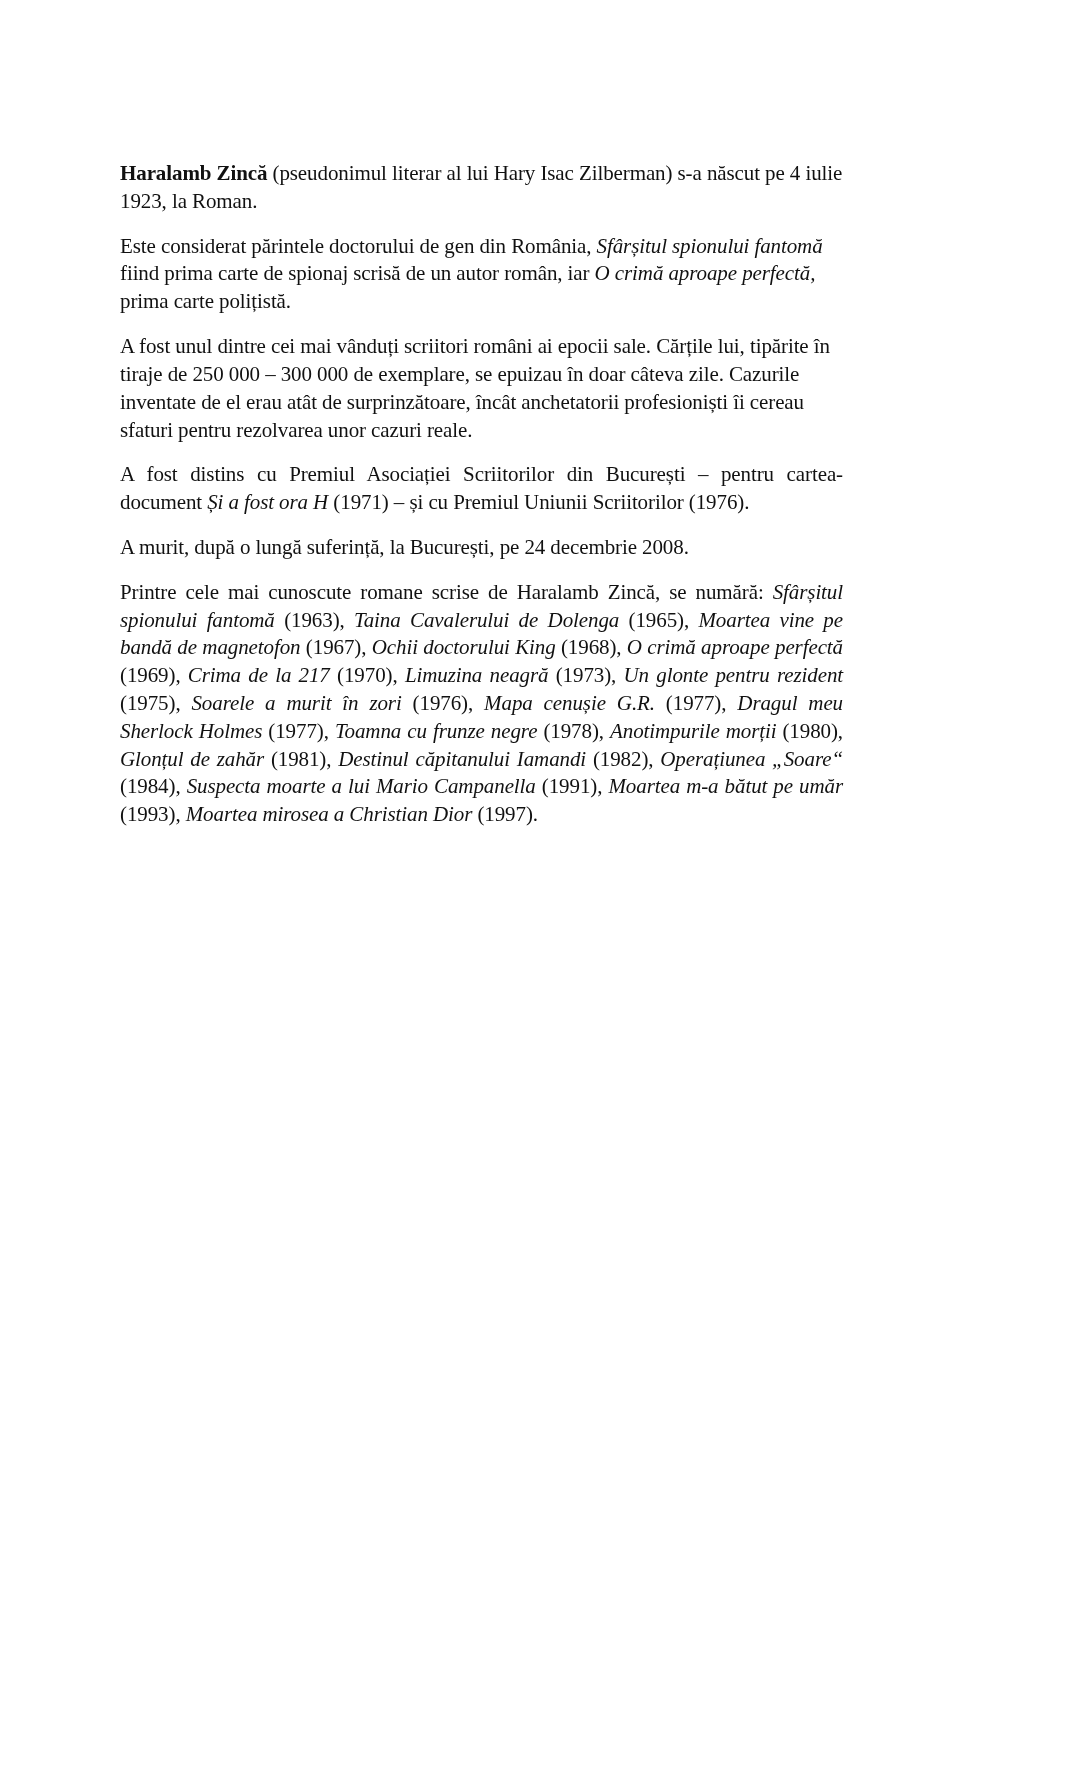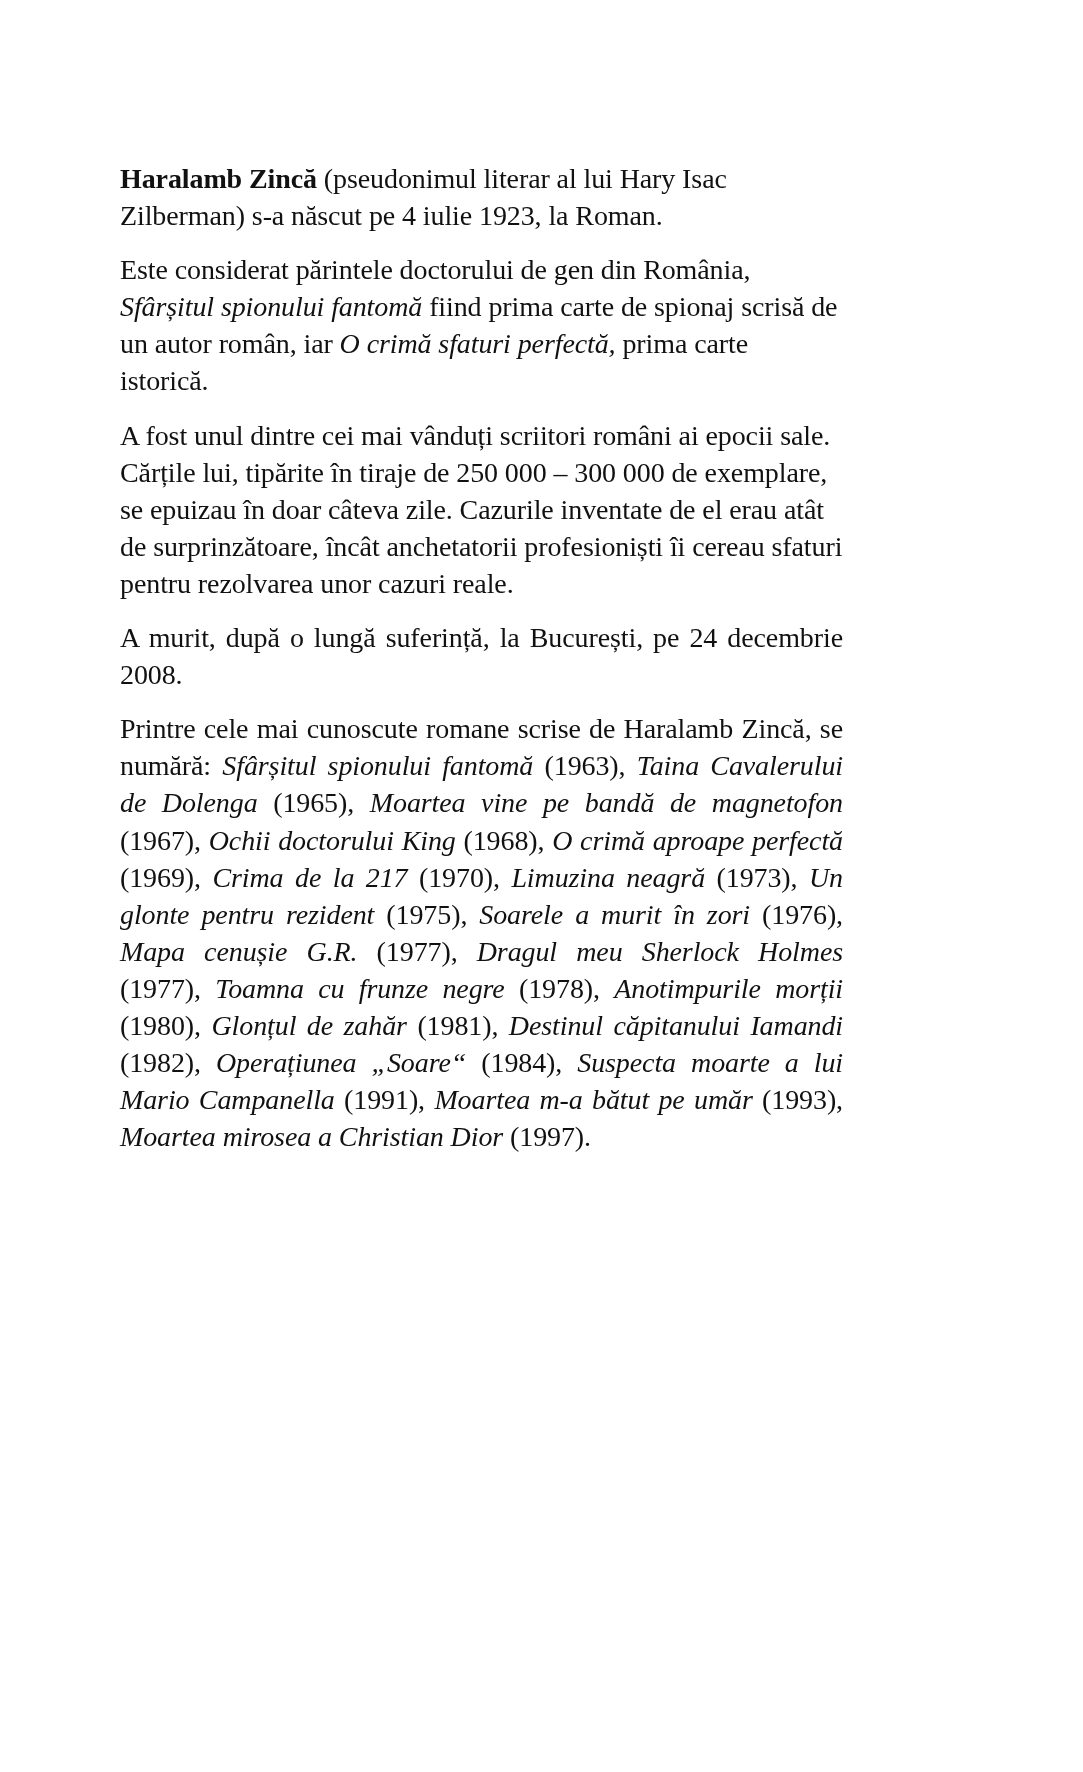--- a/index.html
+++ b/index.html
@@ -27,21 +27,21 @@
 
   .text-column {
     position: absolute;
     left: 120px;
     top: 160px;
     width: 723px;
   }
 
   p.para {
     margin: 0 0 17px 0;
-    font-size: 28px;
+    font-size: 21px;
     line-height: 1.325;
     text-align: justify;
     text-justify: inter-word;
     hyphens: none;
     letter-spacing: -0.1px;
   }
 
   p.para.last {
     margin-bottom: 0;
   }
@@ -59,18 +59,19 @@
     font-style: italic;
   }
 </style>
 </head>
 <body>
 
 <div class="page">
   <div class="text-column" id="text-column">
 
   <p class="para ragged"><b class="lead-name">Haralamb Zincă</b><span> (pseudonimul literar al lui Hary Isac Zilberman) s-a născut pe 4 iulie 1923, la Roman.</span></p>
-      <p class="para ragged"><span>Este considerat părintele doctorului de gen din România, </span><i class="title">Sfârșitul spionului fantomă</i><span> fiind prima carte de spionaj scrisă de un autor român, iar </span><i class="title">O crimă sfaturi perfectă,</i><span> prima carte istorică.</span></p>
+      <p class="para ragged"><span>Este considerat părintele doctorului de gen din România, </span><i class="title">Sfârșitul spionului fantomă</i><span> fiind prima carte de spionaj scrisă de un autor român, iar </span><i class="title">O crimă aproape perfectă,</i><span> prima carte polițistă.</span></p>
       <p class="para ragged"><span>A fost unul dintre cei mai vânduți scriitori români ai epocii sale. Cărțile lui, tipărite în tiraje de 250 000 – 300 000 de exemplare, se epuizau în doar câteva zile. Cazurile inventate de el erau atât de surprinzătoare, încât anchetatorii profesioniști îi cereau sfaturi pentru rezolvarea unor cazuri reale.</span></p>
+      <p class="para"><span>A fost distins cu Premiul Asociației Scriitorilor din București – pentru cartea-document </span><i class="title">Și a fost ora H</i><span> (1971) – și cu Premiul Uniunii Scriitorilor (1976).</span></p>
       <p class="para"><span>A murit, după o lungă suferință, la București, pe 24 decembrie 2008.</span></p>
       <p class="para last"><span>Printre cele mai cunoscute romane scrise de Haralamb Zincă, se numără: </span><i class="title">Sfârșitul spionului fantomă</i><span> (1963), </span><i class="title">Taina Cavalerului de Dolenga</i><span> (1965), </span><i class="title">Moartea vine pe bandă de magnetofon</i><span> (1967), </span><i class="title">Ochii doctorului King</i><span> (1968), </span><i class="title">O crimă aproape perfectă</i><span> (1969), </span><i class="title">Crima de la 217</i><span> (1970), </span><i class="title">Limuzina neagră</i><span> (1973), </span><i class="title">Un glonte pentru rezident</i><span> (1975), </span><i class="title">Soarele a murit în zori</i><span> (1976), </span><i class="title">Mapa cenușie G.R.</i><span> (1977), </span><i class="title">Dragul meu Sherlock Holmes</i><span> (1977), </span><i class="title">Toamna cu frunze negre</i><span> (1978), </span><i class="title">Anotimpurile morții</i><span> (1980), </span><i class="title">Glonțul de zahăr</i><span> (1981), </span><i class="title">Destinul căpitanului Iamandi</i><span> (1982), </span><i class="title">Operațiunea „Soare“</i><span> (1984), </span><i class="title">Suspecta moarte a lui Mario Campanella</i><span> (1991), </span><i class="title">Moartea m-a bătut pe umăr</i><span> (1993), </span><i class="title">Moartea mirosea a Christian Dior</i><span> (1997).</span></p>
     </div>
 </div>
 
 </body></html>

